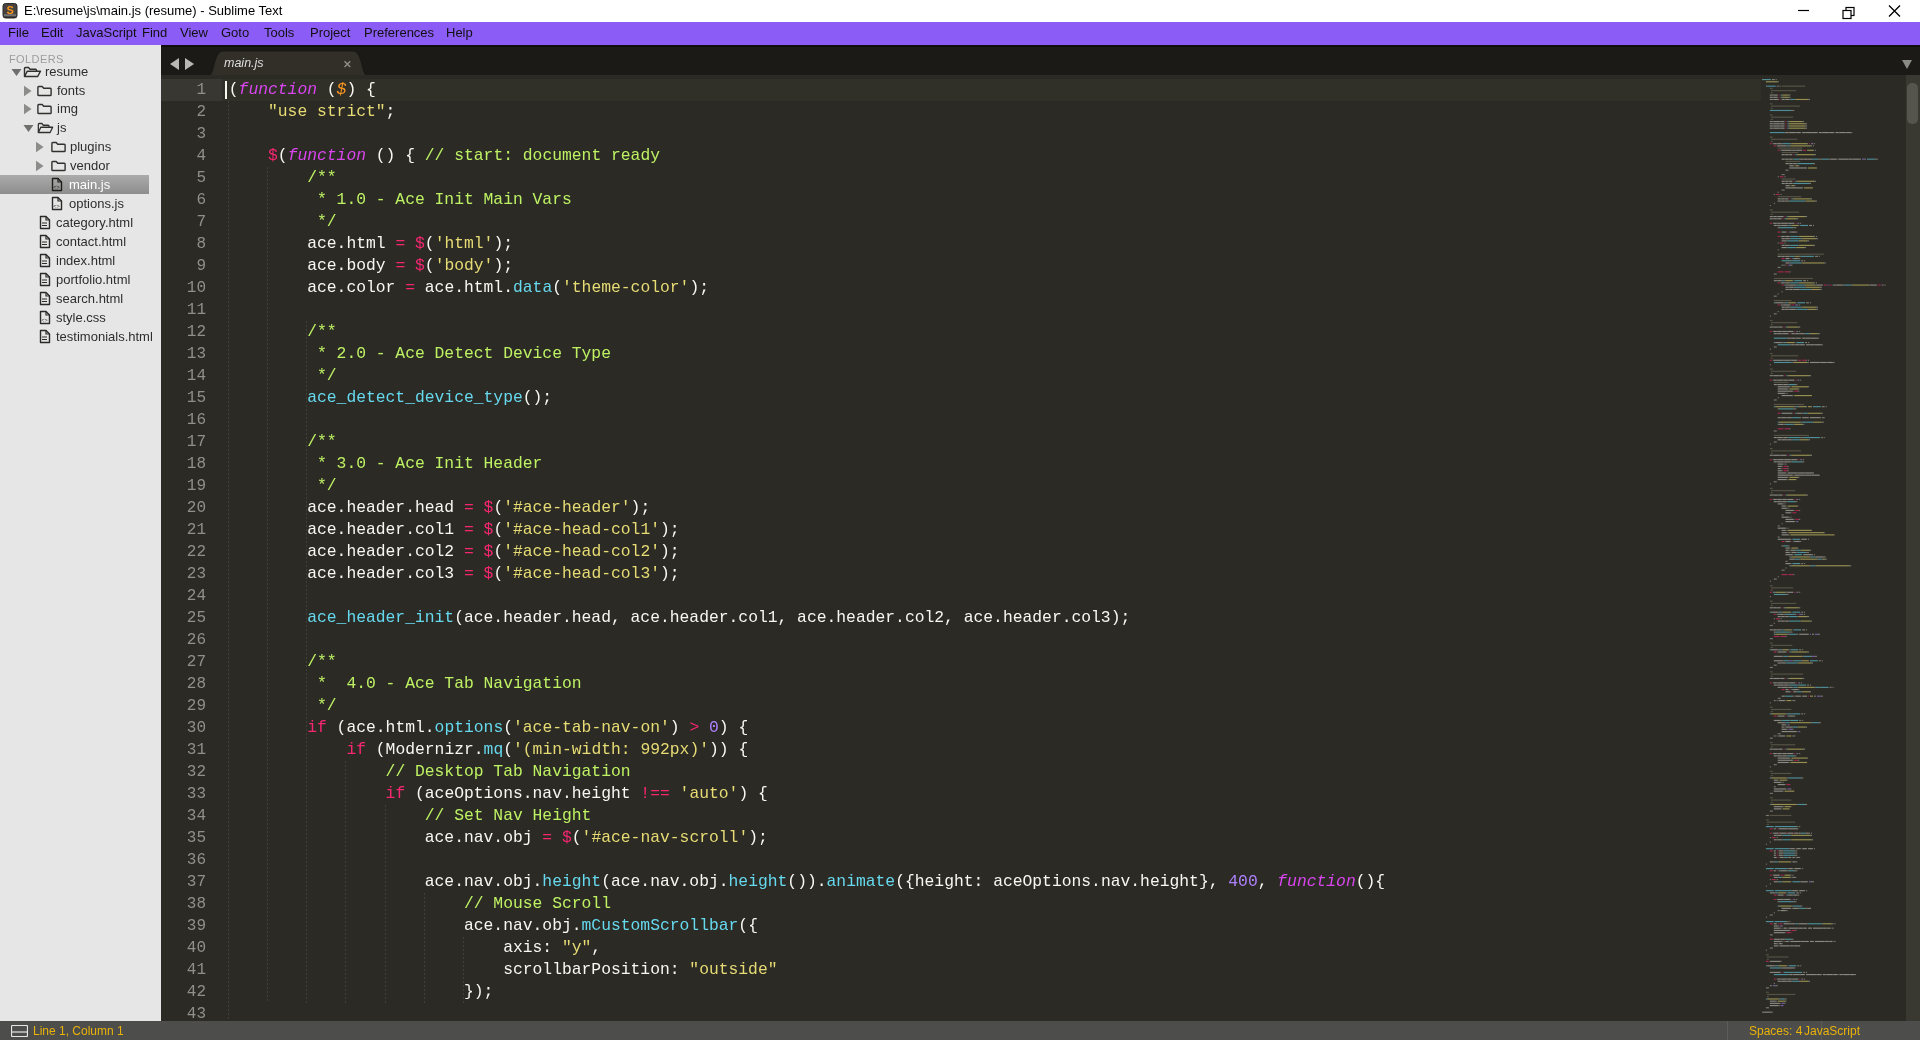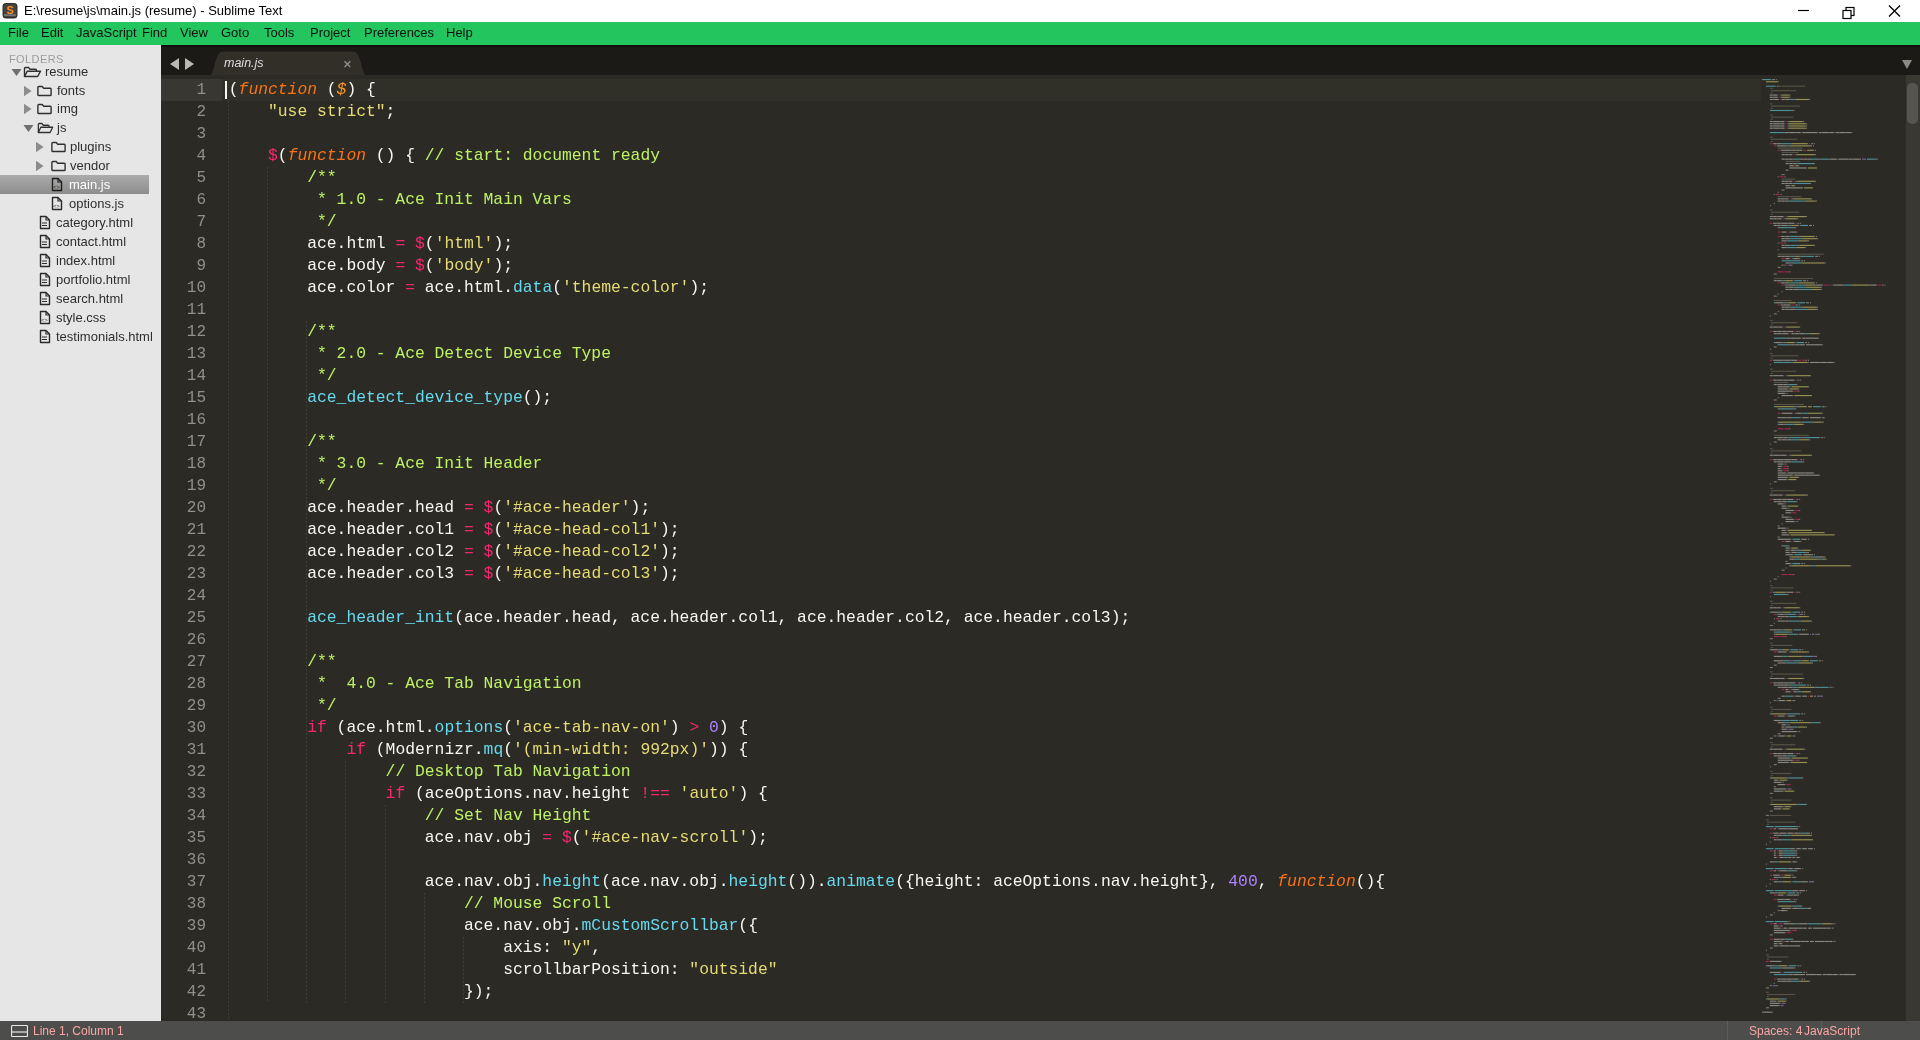--- a/index.html
+++ b/index.html
@@ -3,21 +3,21 @@
 <meta charset="utf-8">
 <style>
 * { margin:0; padding:0; box-sizing:border-box; }
 html,body { width:1920px; height:1040px; overflow:hidden; background:#2b2a24; font-family:"Liberation Sans", sans-serif; }
 
 #titlebar { position:absolute; left:0; top:0; width:1920px; height:22px; background:#ffffff; }
 #title-text { position:absolute; left:24px; top:3px; font-size:13px; color:#000; white-space:pre; }
 #stlogo { position:absolute; left:2px; top:2px; }
 #winbtns { position:absolute; right:0; top:0; height:22px; }
 
-#menubar { position:absolute; left:0; top:22px; width:1920px; height:23px; background:#22c55e; font-size:13px; color:#111; }
+#menubar { position:absolute; left:0; top:22px; width:1920px; height:23px; background:#8b5cf6; font-size:13px; color:#111; }
 #menubar span { position:absolute; top:3px; }
 
 #sidebar { position:absolute; left:0; top:45px; width:161px; height:976px; background:#e6e6e6; overflow:hidden; }
 #folders-label { position:absolute; left:9px; top:8px; font-size:11px; color:#9d9d9d; letter-spacing:0.4px; }
 .row { position:absolute; left:0; width:149px; height:19px; font-size:13px; color:#2e2e2e; white-space:nowrap; }
 .row .txt { position:absolute; top:2px; }
 .row svg { position:absolute; }
 .selrow { background:linear-gradient(#ababab,#8d8d8d); }
 .selrow .txt { color:#ffffff; }
 
@@ -32,29 +32,29 @@
 #hl-line { position:absolute; left:0; top:4px; width:1600px; height:22px; background:#302f28; }
 #hl-gutter { position:absolute; left:0; top:4px; width:61px; height:22px; background:#393731; }
 #gutter { position:absolute; left:0; top:4px; width:45px; text-align:right; font-family:"Liberation Mono", monospace; font-size:16px; line-height:22px; color:#8f908a; white-space:pre; }
 #code { position:absolute; left:67.8px; top:4px; font-family:"Liberation Mono", monospace; font-size:16.33px; line-height:22px; color:#f8f8f2; white-space:pre; }
 #caret { position:absolute; left:64px; top:6px; width:2px; height:18px; background:#f8f8f0; }
 .guide { position:absolute; width:1px; background-image:linear-gradient(#4a4940 50%, rgba(0,0,0,0) 50%); background-size:1px 4px; opacity:0.7; }
 .c { color:#bef264; } 
 .s { color:#e6db74; } 
 .k { color:#f92672; } 
 .f { color:#66d9ef; } 
-.fi { color:#f97316; font-style:italic; } 
+.fi { color:#d946ef; font-style:italic; } 
 .n { color:#ae81ff; } 
 .o { color:#fd971f; font-style:italic; } 
 
 #minimap { position:absolute; left:1761px; top:75px; width:145px; height:946px; }
 #scrolltrack { position:absolute; left:1906px; top:75px; width:14px; height:946px; background:#3a3931; }
 #scrollthumb { position:absolute; left:1px; top:8px; width:11px; height:41px; background:#56554d; border-radius:5px; }
 
-#statusbar { position:absolute; left:0; top:1021px; width:1920px; height:19px; background:#4d4d4b; color:#fca5a5; font-size:12px; }
+#statusbar { position:absolute; left:0; top:1021px; width:1920px; height:19px; background:#4d4d4b; color:#eab308; font-size:12px; }
 #statusbar .sep { position:absolute; top:0; width:1px; height:19px; background:#3e3e3c; border-right:1px solid #5c5c5a; }
 </style>
 </head>
 <body>
 
 <div id="titlebar">
   <svg id="stlogo" width="16" height="18" viewBox="0 0 16 18">
     <rect x="1" y="1.5" width="14" height="14.5" rx="2.5" fill="#454240" stroke="#2e2c2a" stroke-width="1"></rect>
     <rect x="2" y="12.2" width="12" height="2.4" fill="#767370"></rect>
     <rect x="2" y="14.6" width="12" height="1" fill="#232221"></rect>

